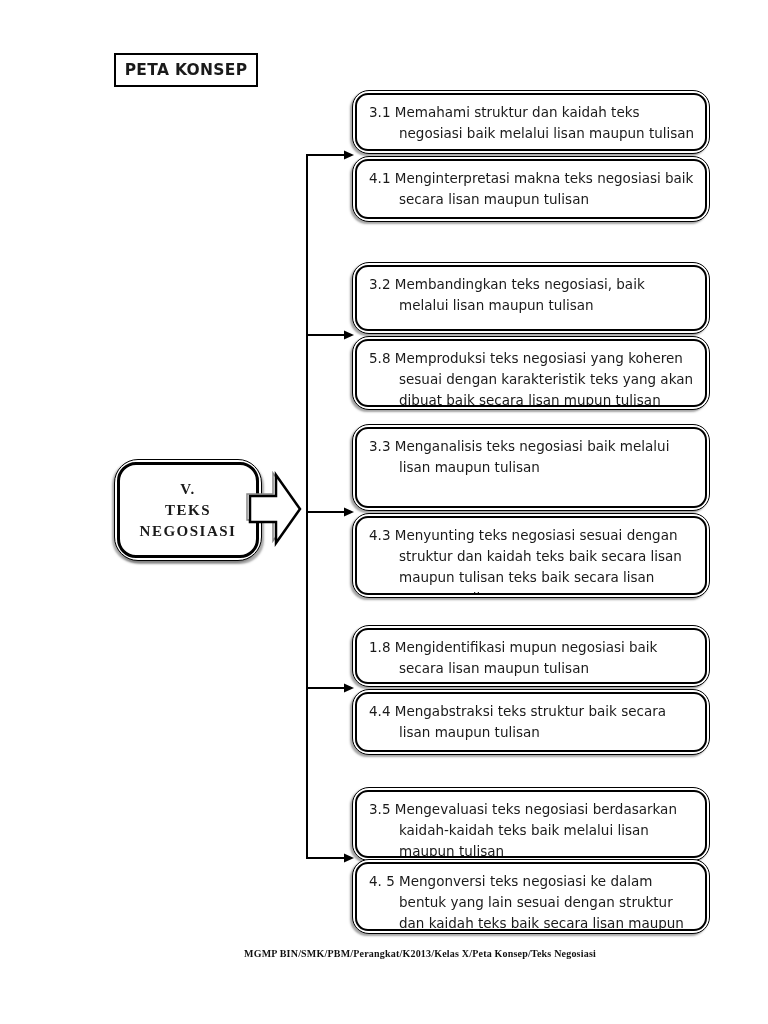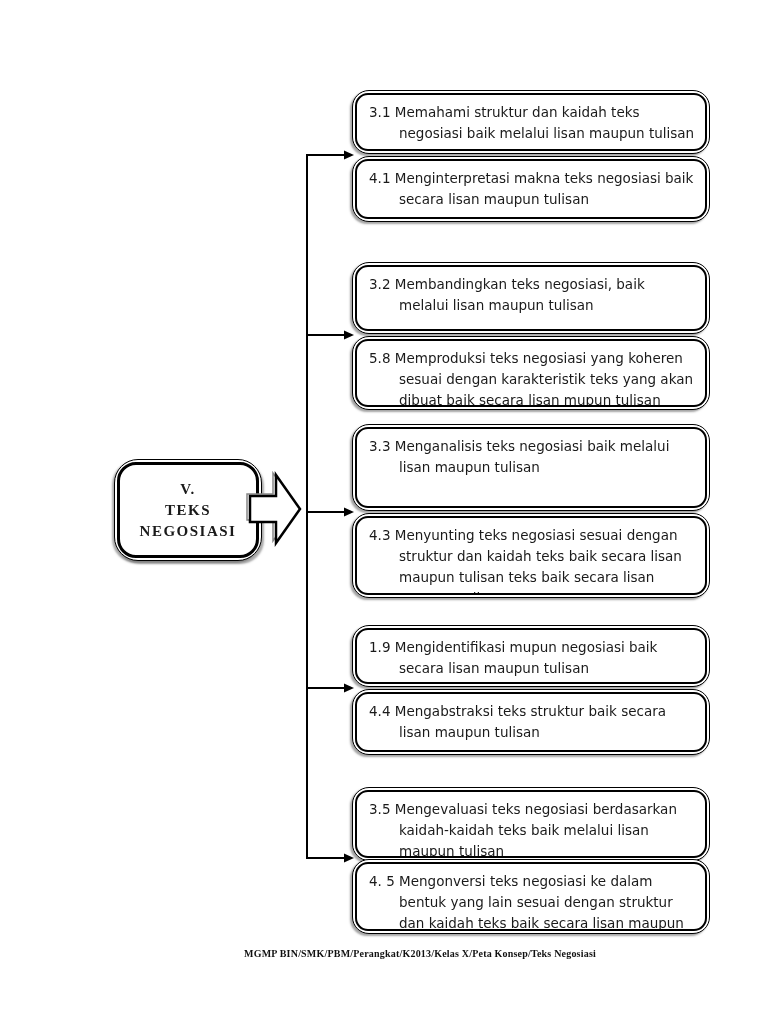--- a/index.html
+++ b/index.html
@@ -50,20 +50,23 @@
   .footer{
     position:absolute;left:100px;top:948px;width:640px;text-align:center;
     font-size:10px;font-weight:bold;letter-spacing:.2px;color:#111;font-family:Liberation Serif, serif;
   }
 </style>
 </head>
 <body>
 
 <div id="page">
 
+  <div class="title-box">
+    <span>PETA KONSEP</span>
+  </div>
 
   <div class="concept">
     <div class="concept-in">
       <span>V.</span>
       <span>TEKS</span>
       <span>NEGOSIASI</span>
     </div>
   </div>
 
   <div class="kd" style="top:90px;height:64px;">
@@ -94,21 +97,21 @@
       </div>
   </div>
   <div class="kd" style="top:513px;height:85px;">
     <div class="kd-in">
         <div class="kd-text"><span>4.3</span> <span>Menyunting teks negosiasi sesuai dengan struktur dan kaidah teks baik secara lisan maupun tulisan teks baik secara lisan maupun tulisan</span></div>
       </div>
   </div>
 
   <div class="kd" style="top:625px;height:62px;">
     <div class="kd-in">
-        <div class="kd-text"><span>1.9</span> <span>Mengidentifikasi mupun negosiasi baik secara lisan maupun tulisan</span></div>
+        <div class="kd-text"><span>1.8</span> <span>Mengidentifikasi mupun negosiasi baik secara lisan maupun tulisan</span></div>
       </div>
   </div>
   <div class="kd" style="top:689px;height:66px;">
     <div class="kd-in">
         <div class="kd-text"><span>4.4</span> <span>Mengabstraksi teks struktur baik secara lisan maupun tulisan</span></div>
       </div>
   </div>
 
   <div class="kd" style="top:787px;height:74px;border-radius:17px;">
     <div class="kd-in">

